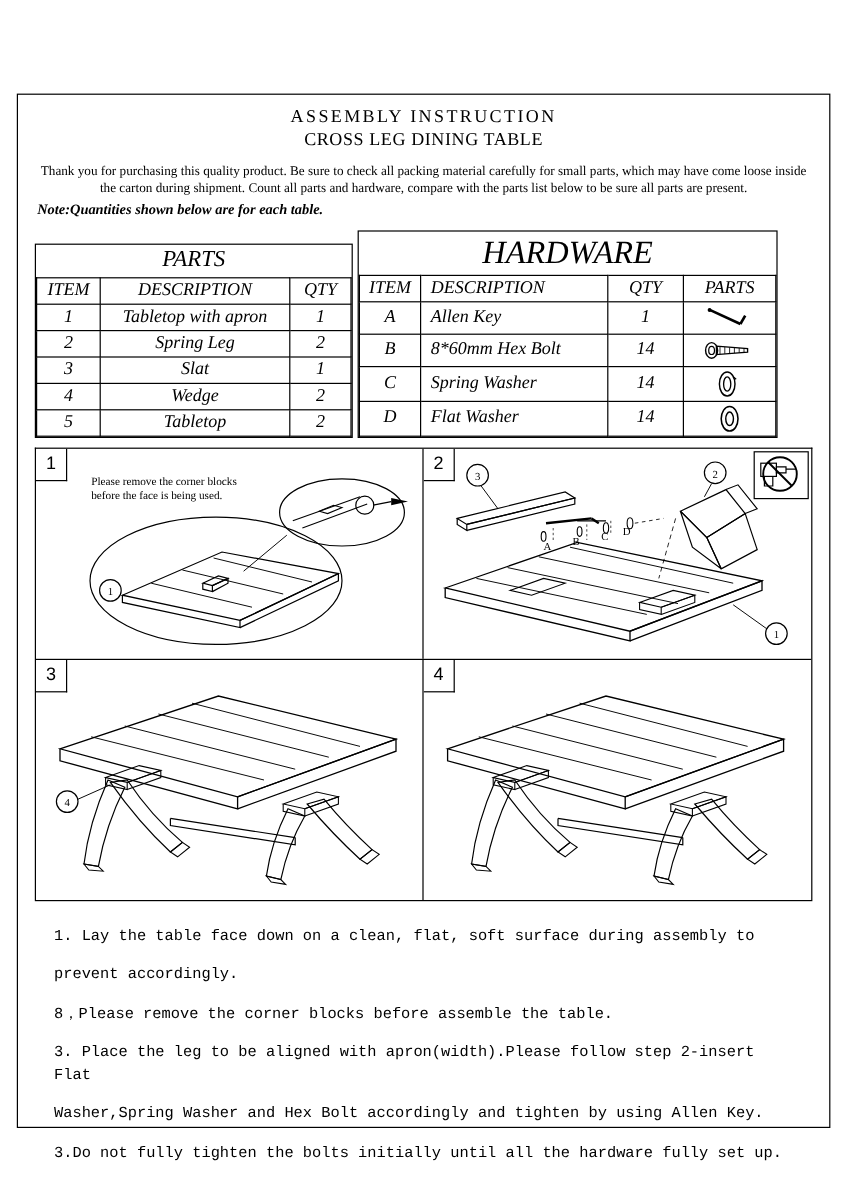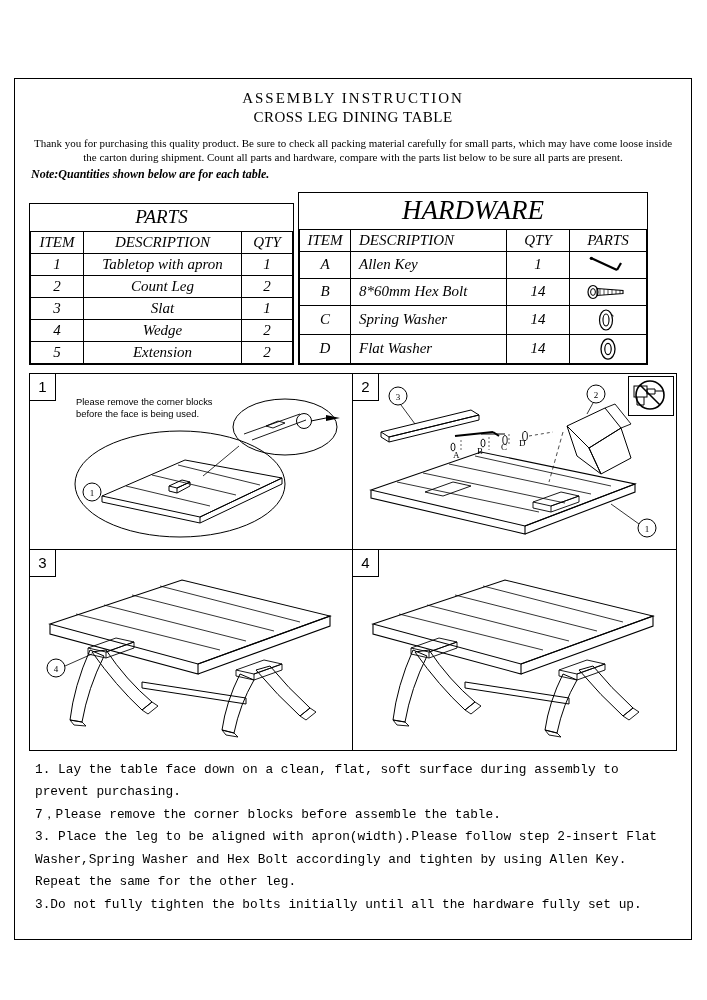--- a/index.html
+++ b/index.html
@@ -34,27 +34,27 @@
 
   
   .steps{margin:8px 14px 0 14px;border:1.2px solid #000;border-bottom:none;}
   .srow{display:flex;}
   .srow + .srow{border-top:1.2px solid #000;}
   .scell{position:relative;width:50%;box-sizing:border-box;height:175px;overflow:hidden;}
   .scell.left{border-right:1.2px solid #000;}
   .scell.tall{height:200px;}
   .snum{position:absolute;left:0;top:0;width:25px;height:26px;border-right:1.2px solid #000;border-bottom:1.2px solid #000;
         font-size:15px;display:flex;align-items:center;justify-content:center;font-family:"Liberation Sans",sans-serif;}
-  .scap{position:absolute;left:46px;top:22px;font-size:9.4px;line-height:1.3;font-family:Liberation Sans, sans-serif;}
+  .scap{position:absolute;left:46px;top:22px;font-size:9.4px;line-height:1.3;font-family:Liberation Serif, serif;}
   .nobox{position:absolute;right:2px;top:2px;width:44px;height:38px;border:1.2px solid #000;}
 
   
   .footer{border-top:1.2px solid #000;margin:0 14px;padding:6px 2px 0 2px;font-size:12.8px;line-height:1.45;
           font-family:"Liberation Mono",monospace;}
-  .footer p{margin:4px;}
+  .footer p{margin:14px;}
   svg{overflow:visible;}
 </style>
 </head>
 <body>
 
 <div class="page">
   <div class="sheet">
 
     <div class="title-block">
       <div class="title-line l1">ASSEMBLY   INSTRUCTION</div>
@@ -75,36 +75,36 @@
             <td class="desc">DESCRIPTION</td>
             <td class="qty">QTY</td>
           </tr>
           <tr>
             <td class="item">1</td>
             <td class="desc">Tabletop with apron</td>
             <td class="qty">1</td>
           </tr>
           <tr>
             <td class="item">2</td>
-            <td class="desc">Count Leg</td>
+            <td class="desc">Spring Leg</td>
             <td class="qty">2</td>
           </tr>
           <tr>
             <td class="item">3</td>
             <td class="desc">Slat</td>
             <td class="qty">1</td>
           </tr>
           <tr>
             <td class="item">4</td>
             <td class="desc">Wedge</td>
             <td class="qty">2</td>
           </tr>
           <tr>
             <td class="item">5</td>
-            <td class="desc">Extension</td>
+            <td class="desc">Tabletop</td>
             <td class="qty">2</td>
           </tr>
         </tbody>
           </table>
       </div>
 
       <div class="tblbox hw">
         <div class="tbl-title hw">HARDWARE</div>
         <table>
           <tbody>
@@ -335,22 +335,21 @@
             <path d="M224 124 L252 114 L252 120 L224 130" fill="none" stroke="#000" stroke-width="0.9"></path>
             <path d="M112 132 L216 148" stroke="#000" stroke-width="1"></path>
             <path d="M112 132 L112 138 L216 154 L216 148" fill="none" stroke="#000" stroke-width="1"></path>
           </svg>
         </div>
       </div>
     </div>
 
     <div class="footer">
       <p>1. Lay the table face down on a clean, flat, soft surface during assembly to</p>
-      <p>prevent purchasing.</p>
-      <p>7，Please remove the corner blocks before assemble the table.</p>
+      <p>prevent accordingly.</p>
+      <p>8，Please remove the corner blocks before assemble the table.</p>
       <p>3. Place the leg to be aligned with apron(width).Please follow step 2-insert Flat</p>
       <p>Washer,Spring Washer and Hex Bolt accordingly and tighten by using Allen Key.</p>
-      <p>Repeat the same for the other leg.</p>
       <p>3.Do not fully tighten the bolts initially until all the hardware  fully set up.</p>
     </div>
 
   </div>
 </div>
 
 </body></html>

